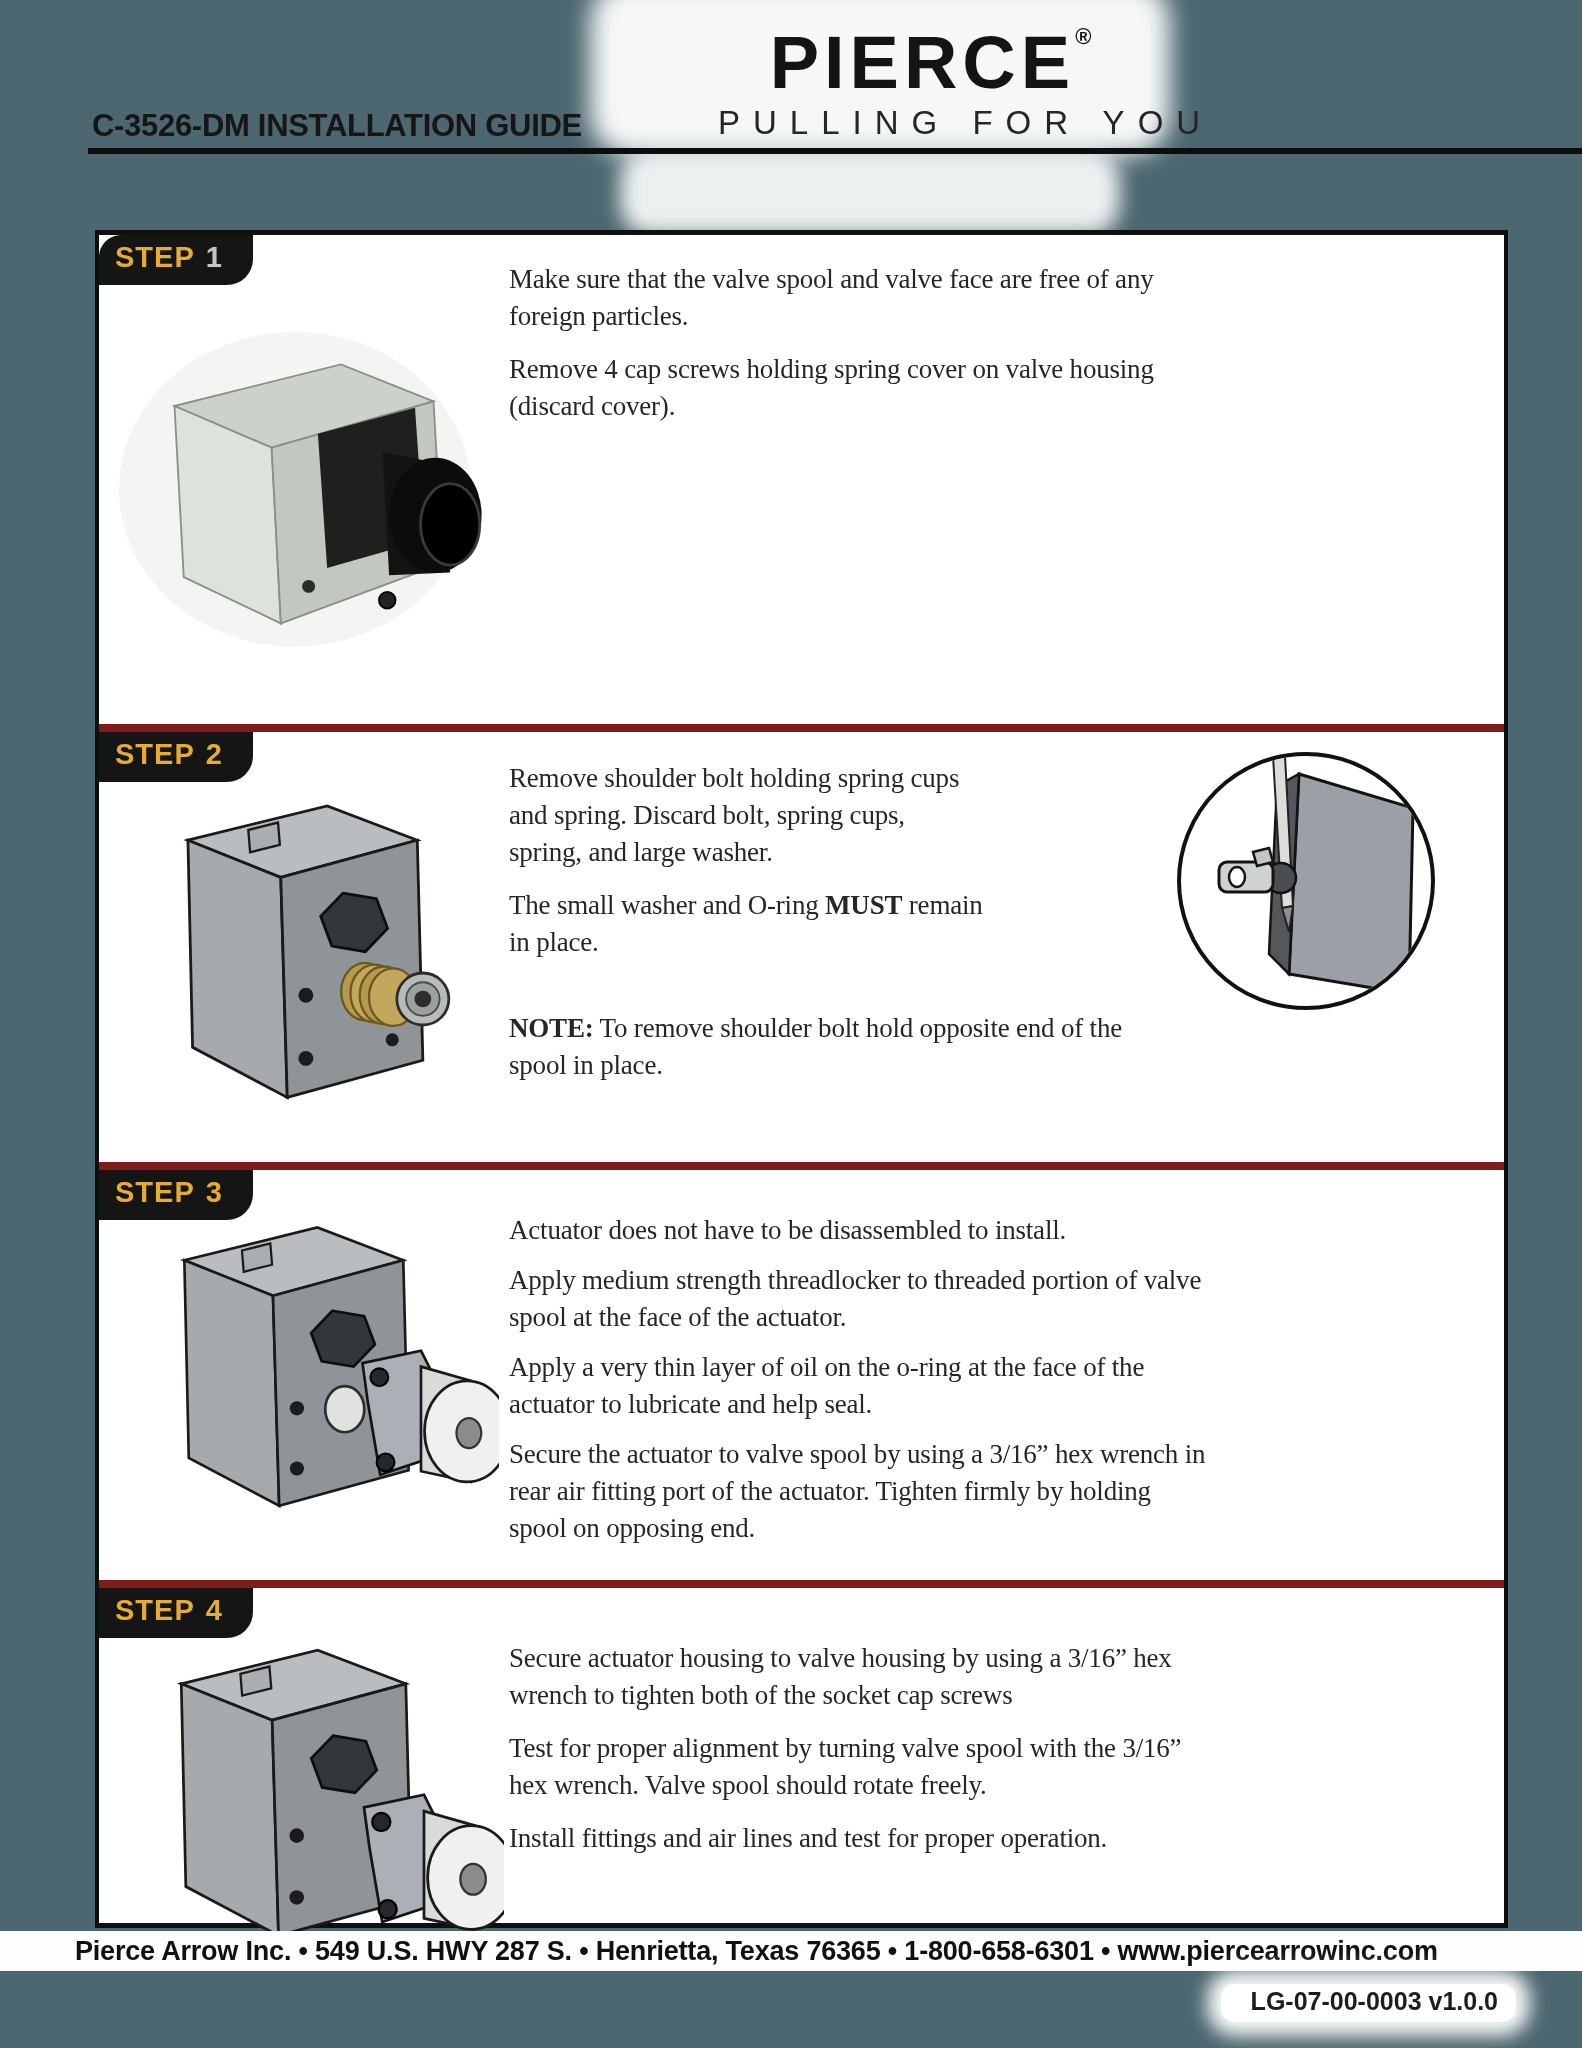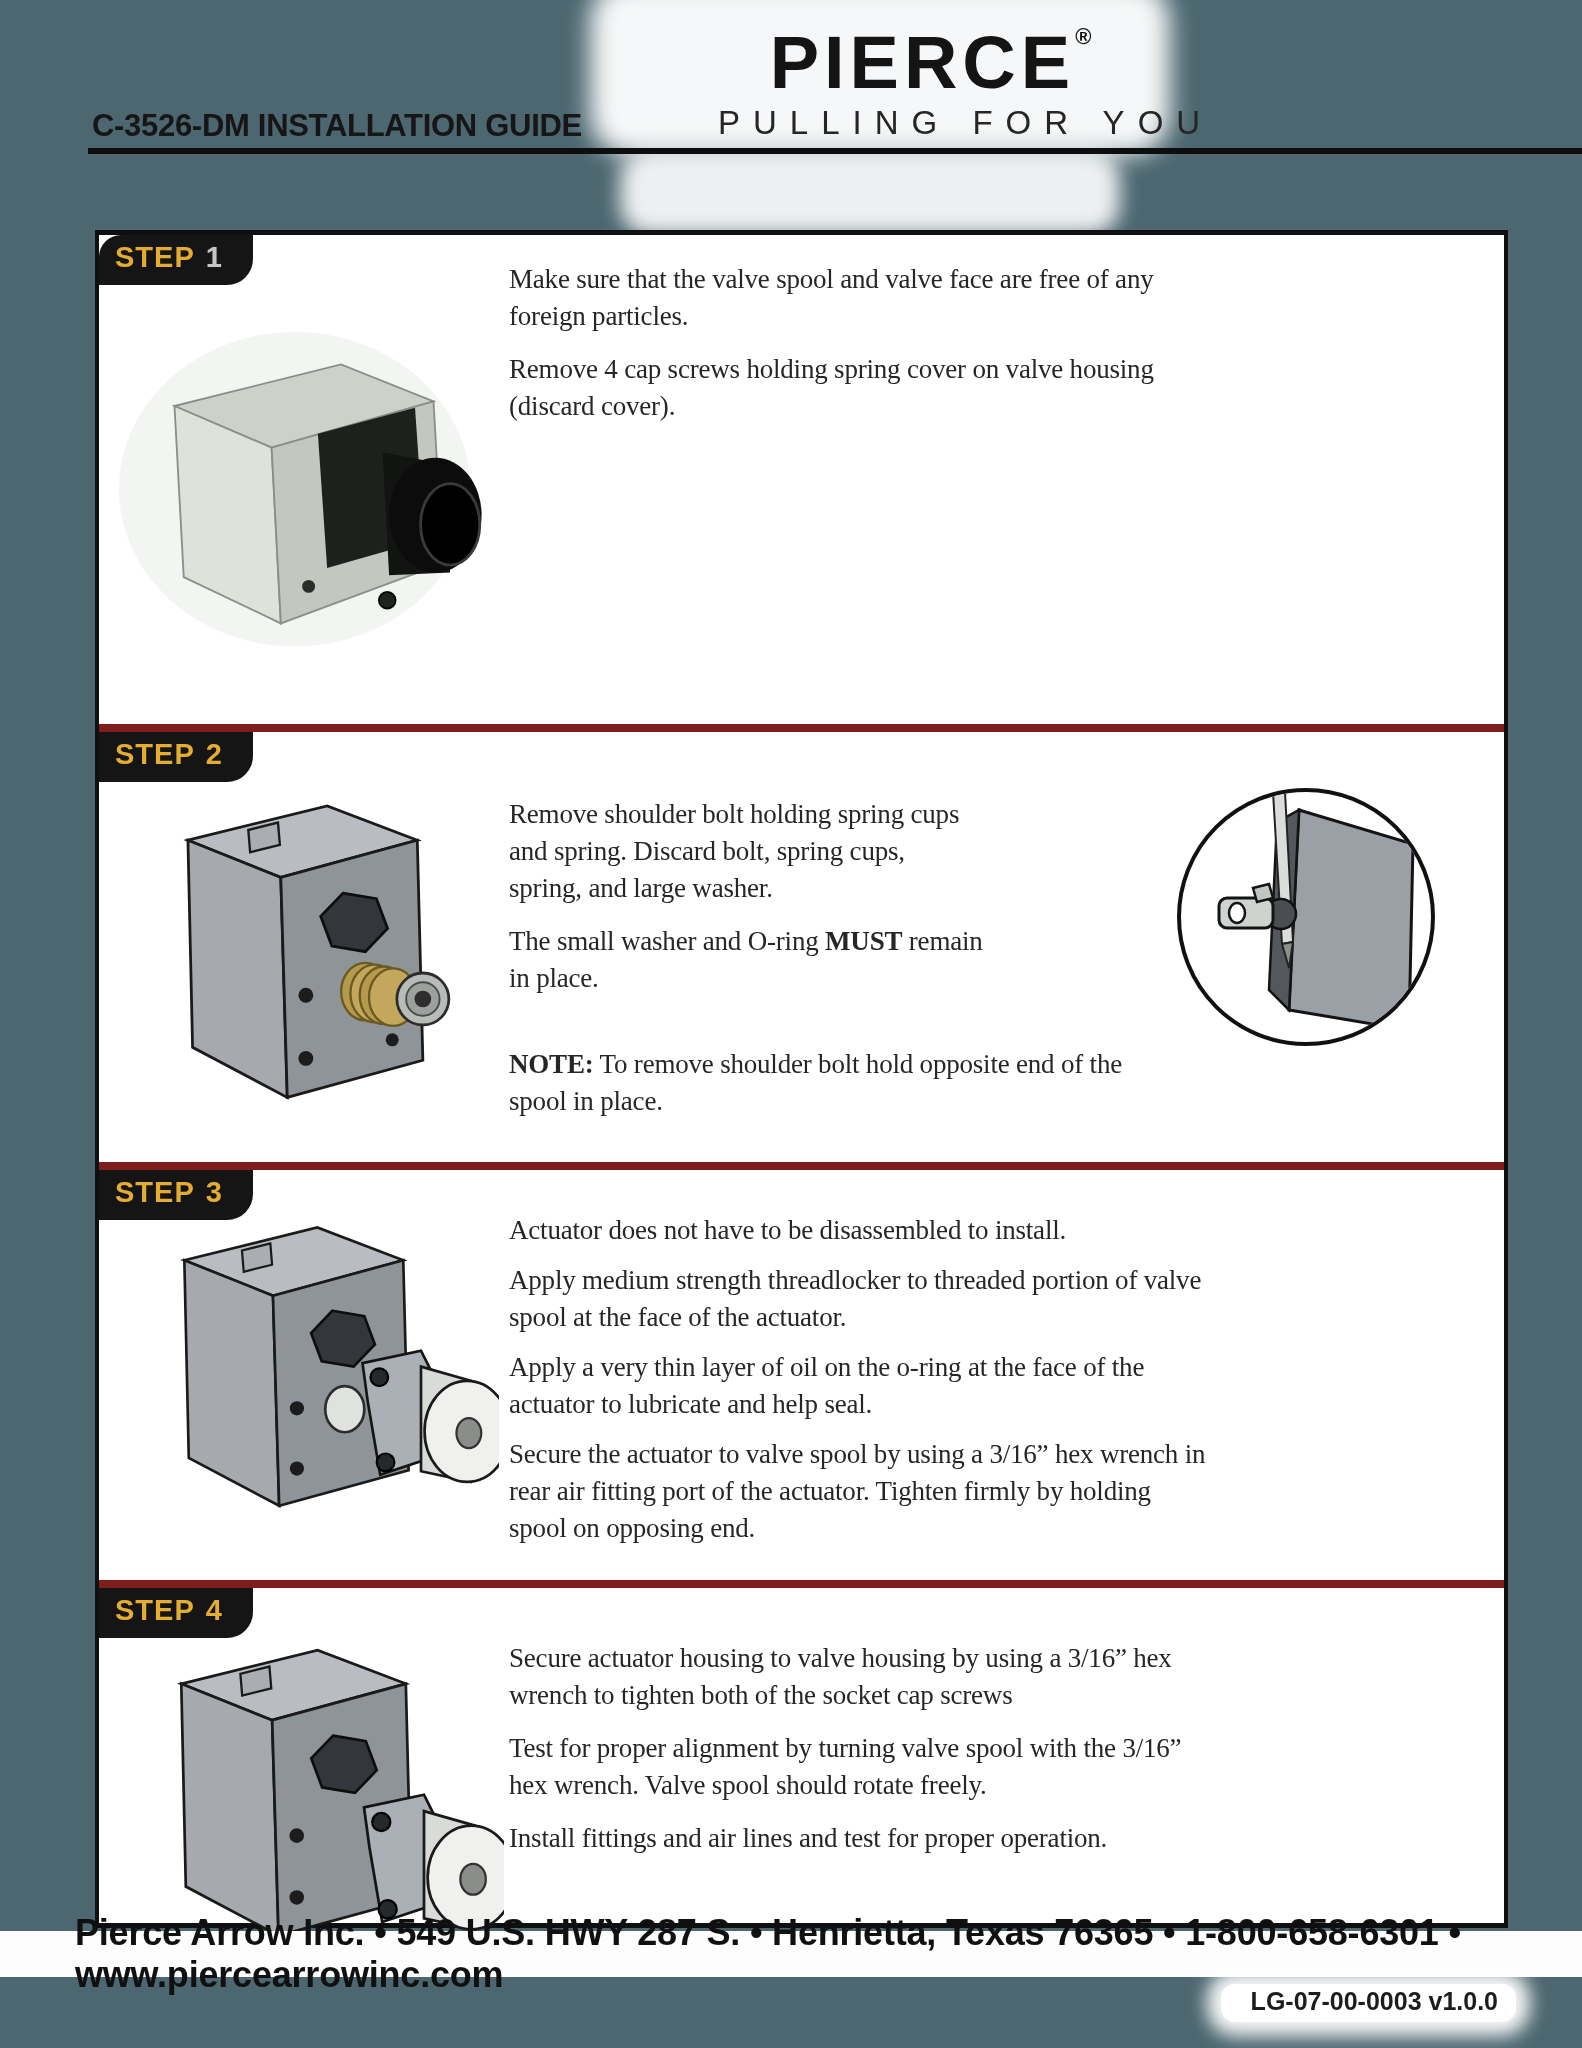--- a/index.html
+++ b/index.html
@@ -61,38 +61,38 @@
   .row{display:flex;height:100%;font-family:Liberation Serif, serif;}
   .figure{
     width:410px;flex-shrink:0;display:flex;align-items:center;justify-content:center;
   }
   .text{
     flex:1;max-width:700px;padding:26px 40px 0 0;
     font-size:27px;line-height:37px;color:#262626;letter-spacing:-0.2px;
   }
   .text p{margin:0 0 16px 0;}
   .b{font-weight:700;}
-  .s2 .text{padding-top:64px;max-width:none;}
+  .s2 .text{padding-top:28px;max-width:none;}
   .s3 .text{padding-top:42px;}
   .s3 .text p{margin-bottom:13px;}
   .s4 .text{padding-top:52px;}
   .s2-top{display:flex;}
   .s2-text{width:475px;flex-shrink:0;}
   .inset{
     width:250px;height:250px;border-radius:50%;
     border:4px solid #111;background:#fff;overflow:hidden;
     margin-left:193px;margin-top:-8px;flex-shrink:0;
   }
   .note{max-width:660px;margin-top:14px;}
   
   .footer-strip{
-    position:absolute;left:0;top:1931px;width:100%;height:46px;
+    position:absolute;left:0;top:1931px;width:100%;height:40px;
     background:#fdfdfd;display:flex;align-items:center;
     padding-left:75px;box-sizing:border-box;
-    font-size:36px;font-weight:700;color:#101010;letter-spacing:-0.2px;
+    font-size:27px;font-weight:700;color:#101010;letter-spacing:-0.2px;
   }
   .version{
     position:absolute;top:1984px;right:66px;
     font-size:25px;font-weight:600;color:#1d1d1d;
     background:#fff;padding:3px 18px 6px 30px;border-radius:14px;
     box-shadow:0 0 18px 14px rgba(255,255,255,0.95);
   }
   svg{display:block;}
 </style>
 </head>

